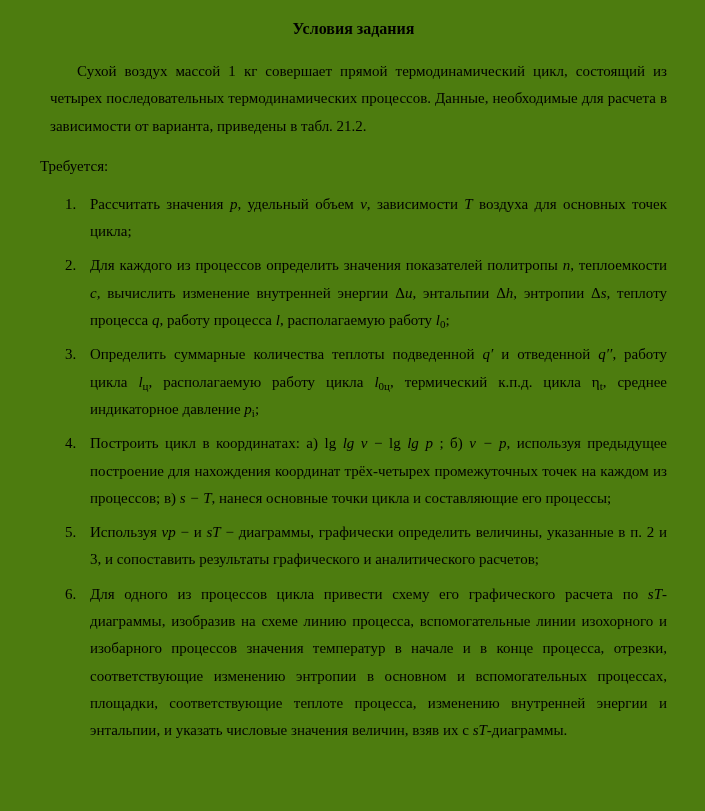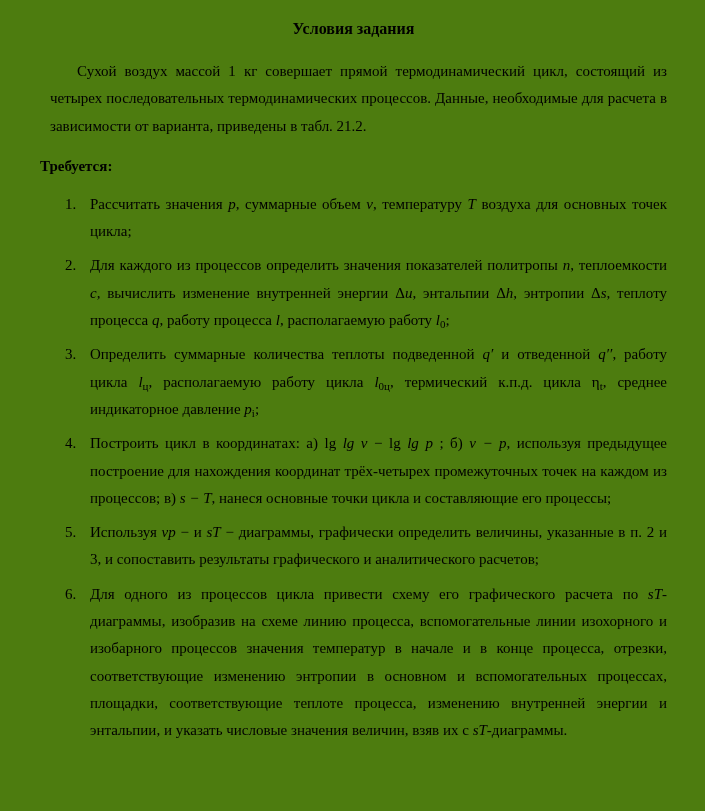--- a/index.html
+++ b/index.html
@@ -23,21 +23,21 @@
     font-size: 16px;
     margin: 10px 0 20px 0;
   }
   .intro {
     margin: 0 0 18px 10px;
     text-align: justify;
     text-indent: 27px;
     line-height: 1.82;
   }
   .requires {
-    font-weight: 700;
+    font-weight: 400;
     margin: 0 0 16px 0;
   }
   .items {
     list-style: none;
     margin: 0;
     padding: 0 0 0 50px;
   }
   .items li {
     position: relative;
     text-align: justify;
@@ -53,20 +53,20 @@
   .sb { font-size: 11px; vertical-align: -3px; }
 </style>
 </head>
 <body>
 
 <div class="page">
   <h1 class="title">Условия задания</h1>
   <p class="intro">Сухой воздух массой 1 кг совершает прямой термодинамический цикл, состоящий из четырех последовательных термодинамических процессов. Данные, необходимые для расчета в зависимости от варианта, приведены в табл. 21.2.</p>
   <p class="requires">Требуется:</p>
   <ol class="items">
-      <li><span class="num">1.</span><span>Рассчитать значения </span><span class="it">p</span><span>, суммарные объем </span><span class="it">v</span><span>, температуру </span><span class="it">T</span><span> воздуха для основных точек цикла;</span></li>
+      <li><span class="num">1.</span><span>Рассчитать значения </span><span class="it">p</span><span>, удельный объем </span><span class="it">v</span><span>, зависимости </span><span class="it">T</span><span> воздуха для основных точек цикла;</span></li>
       <li><span class="num">2.</span><span>Для каждого из процессов определить значения показателей политропы </span><span class="it">n</span><span>, теплоемкости </span><span class="it">c,</span><span> вычислить изменение внутренней энергии Δ</span><span class="it">u</span><span>, энтальпии Δ</span><span class="it">h</span><span>, энтропии Δ</span><span class="it">s</span><span>, теплоту процесса </span><span class="it">q</span><span>, работу процесса </span><span class="it">l</span><span>, располагаемую работу </span><span class="it">l</span><span class="sb">0</span><span>;</span></li>
       <li><span class="num">3.</span><span>Определить суммарные количества теплоты подведенной </span><span class="it">q′</span><span> и отведенной </span><span class="it">q′′</span><span>, работу цикла </span><span class="it">l</span><span class="sb">ц</span><span>, располагаемую работу цикла </span><span class="it">l</span><span class="sb">0ц</span><span>, термический к.п.д. цикла η</span><span class="sb">t</span><span>, среднее индикаторное давление </span><span class="it">p</span><span class="sb">i</span><span>;</span></li>
       <li><span class="num">4.</span><span>Построить цикл в координатах: а) lg </span><span class="it">lg v</span><span> − lg </span><span class="it">lg p</span><span> ; б) </span><span class="it">v − p</span><span>, используя предыдущее построение для нахождения координат трёх-четырех промежуточных точек на каждом из процессов; в) </span><span class="it">s − T</span><span>, нанеся основные точки цикла и составляющие его процессы;</span></li>
       <li><span class="num">5.</span><span>Используя </span><span class="it">vp</span><span> − и </span><span class="it">sT</span><span> − диаграммы, графически определить величины, указанные в п. 2 и 3, и сопоставить результаты графического и аналитического расчетов;</span></li>
       <li><span class="num">6.</span><span>Для одного из процессов цикла привести схему его графического расчета по </span><span class="it">sT</span><span>-диаграммы, изобразив на схеме линию процесса, вспомогательные линии изохорного и изобарного процессов значения температур в начале и в конце процесса, отрезки, соответствующие изменению энтропии в основном и вспомогательных процессах, площадки, соответствующие теплоте процесса, изменению внутренней энергии и энтальпии, и указать числовые значения величин, взяв их с </span><span class="it">sT</span><span>-диаграммы.</span></li>
     </ol>
 </div>
 
 </body></html>

